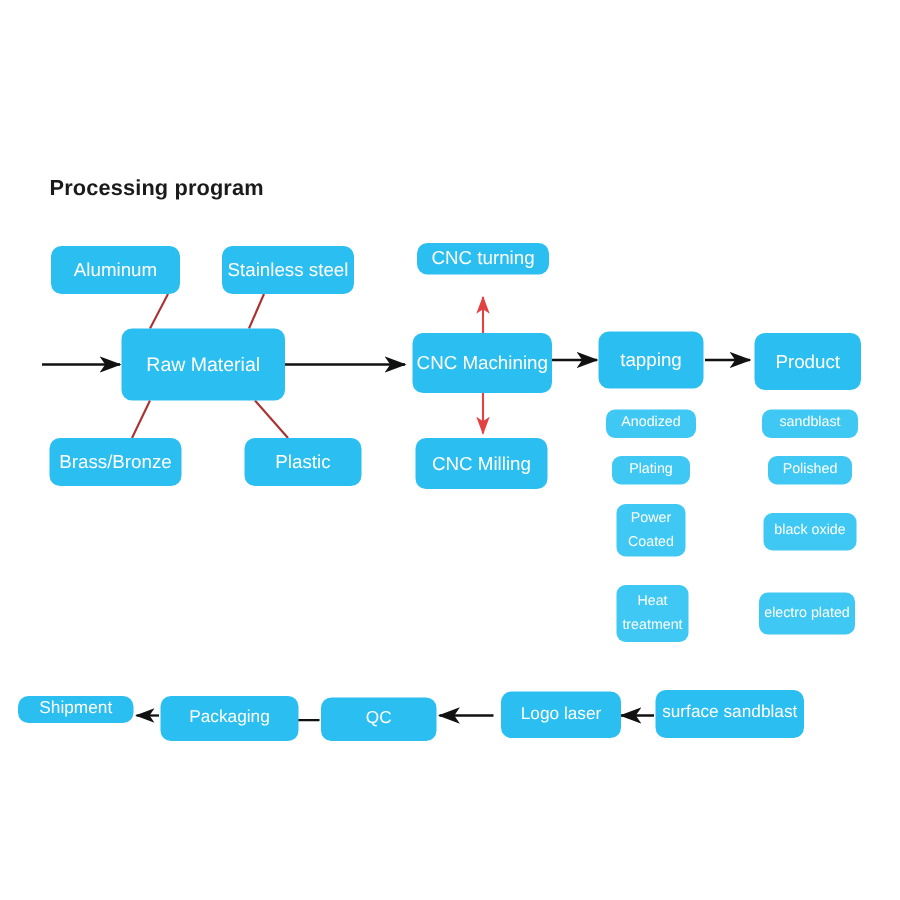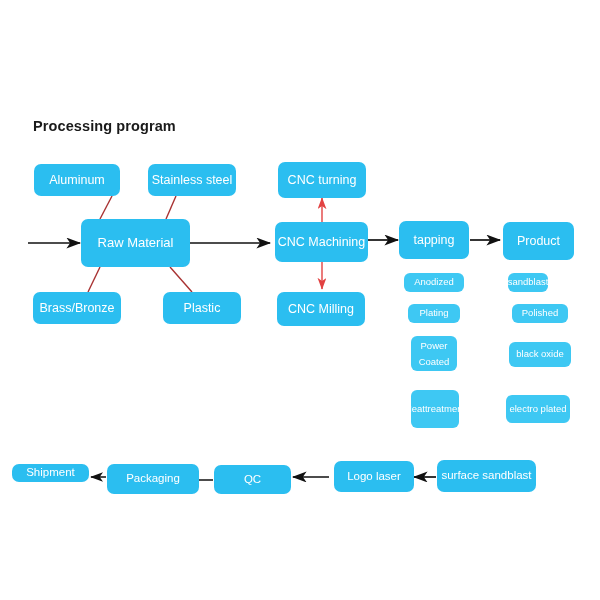--- a/index.html
+++ b/index.html
@@ -109,45 +109,45 @@
   <div class="node" style="left:34px; top:164px; width:86px; height:32px;">Aluminum</div>
 
   <div class="node" style="left:148px; top:164px; width:88px; height:32px;">Stainless steel</div>
 
   <div class="node" style="left:81px; top:219px; width:109px; height:48px; font-size:13px;">Raw Material</div>
 
   <div class="node" style="left:33px; top:292px; width:88px; height:32px;">Brass/Bronze</div>
 
   <div class="node" style="left:163px; top:292px; width:78px; height:32px;">Plastic</div>
 
-  <div class="node" style="left:278px; top:162px; width:88px; height:36px;">CNC turning</div>
+  <div class="node" style="left:278px; top:162px; width:88px; height:21px;">CNC turning</div>
 
   <div class="node" style="left:275px; top:222px; width:93px; height:40px;">CNC Machining</div>
 
   <div class="node" style="left:277px; top:292px; width:88px; height:34px;">CNC  Milling</div>
 
   <div class="node" style="left:399px; top:221px; width:70px; height:38px;">tapping</div>
 
   <div class="node light" style="left:404px; top:273px; width:60px; height:19px;">Anodized</div>
 
   <div class="node light" style="left:408px; top:304px; width:52px; height:19px;">Plating</div>
 
   <div class="node light twoline overflow" style="left:411px; top:336px; width:46px; height:35px; flex-direction:column; justify-content:center;">
     <span>Power</span>
     <span>Coated</span>
   </div>
 
-  <div class="node light twoline overflow" style="left:411px; top:390px; width:48px; height:38px; flex-direction:row; justify-content:center;">
+  <div class="node light twoline overflow" style="left:411px; top:390px; width:48px; height:38px; flex-direction:column; justify-content:center;">
     <span>Heat</span>
     <span>treatment</span>
   </div>
 
   <div class="node" style="left:503px; top:222px; width:71px; height:38px;">Product</div>
 
-  <div class="node light" style="left:508px; top:273px; width:40px; height:19px;">sandblast</div>
+  <div class="node light" style="left:508px; top:273px; width:64px; height:19px;">sandblast</div>
 
   <div class="node light" style="left:512px; top:304px; width:56px; height:19px;">Polished</div>
 
   <div class="node light" style="left:509px; top:342px; width:62px; height:25px;">black oxide</div>
 
   <div class="node light overflow" style="left:506px; top:395px; width:64px; height:28px;">electro plated</div>
 
   <div class="node" style="left:437px; top:460px; width:99px; height:32px; font-size:11.5px;">surface sandblast</div>
 
   <div class="node" style="left:334px; top:461px; width:80px; height:31px; font-size:11.5px;">Logo laser</div>

